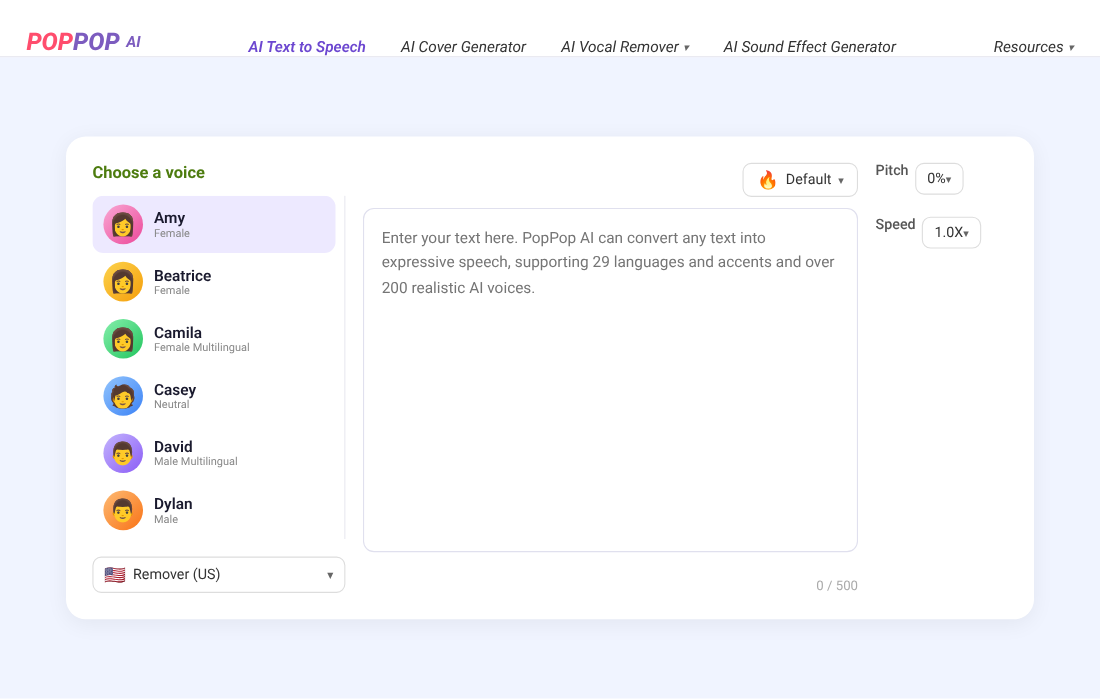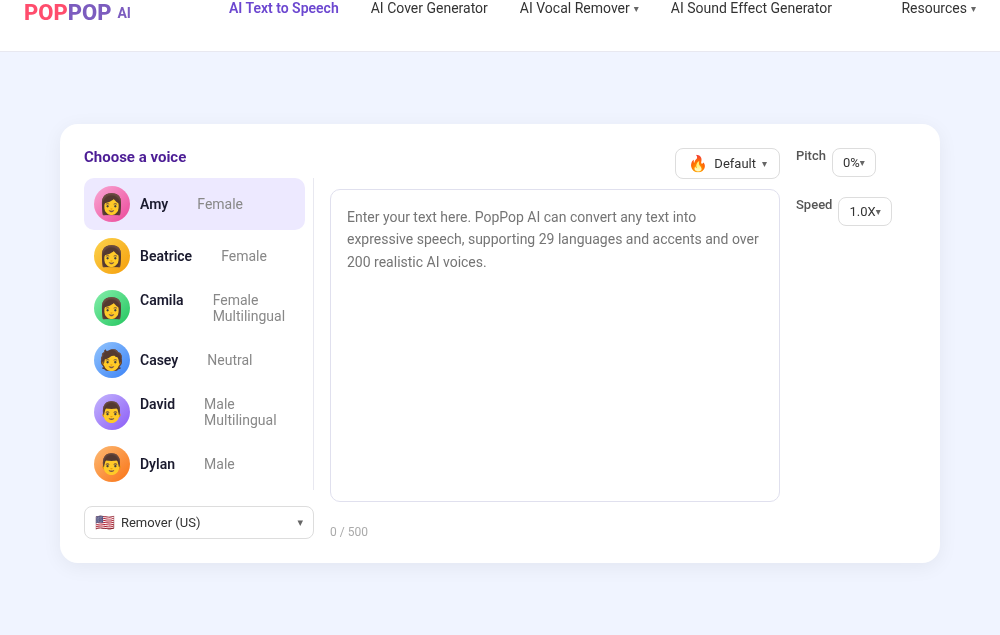--- a/index.html
+++ b/index.html
@@ -10,23 +10,24 @@
       width: 1000px;
       overflow: hidden;
     }
 
     
     .navbar {
       background: #ffffff;
       border-bottom: 1px solid #e8e8f0;
       height: 52px;
       display: flex;
-      align-items: flex-start;
+      align-items: flex-end;
       padding: 0 24px;
       gap: 36px;
+      font-style: italic;
     }
     .logo {
       display: flex;
       align-items: center;
       gap: 0;
       font-weight: 800;
       font-size: 22px;
       margin-right: 20px;
     }
     .logo-pop {
@@ -101,21 +102,21 @@
     
     .voice-panel {
       width: 230px;
       flex-shrink: 0;
       display: flex;
       flex-direction: column;
     }
     .voice-panel-title {
       font-size: 15px;
       font-weight: 700;
-      color: #4c1d95;
+      color: #4d7c0f;
       margin-bottom: 12px;
     }
     .voice-list {
       flex: 1;
       overflow: hidden;
       border-right: 1px solid #e8e8f0;
       padding-right: 8px;
     }
     .voice-item {
       display: flex;
@@ -131,30 +132,29 @@
       width: 36px;
       height: 36px;
       border-radius: 50%;
       overflow: hidden;
       flex-shrink: 0;
       display: flex;
       align-items: center;
       justify-content: center;
       font-size: 20px;
     }
-    .voice-info { display: flex; flex-direction: row; }
+    .voice-info { display: flex; flex-direction: column; }
     .voice-name {
       font-size: 14px;
       font-weight: 600;
       color: #1a1a2e;
     }
     .voice-type {
-      font-size: 14px;
+      font-size: 10px;
       color: #888;
-      margin-left: 29px;
     }
 
     
     .lang-select {
       margin-top: 16px;
       display: flex;
       align-items: center;
       gap: 6px;
       border: 1px solid #ddd;
       border-radius: 8px;
@@ -207,21 +207,21 @@
       font-size: 14px;
       color: #999;
       resize: none;
       font-family: inherit;
       line-height: 1.6;
       min-height: 200px;
       outline: none;
     }
 
     .char-count {
-      text-align: left;
+      text-align: right;
       font-size: 12px;
       color: #aaa;
       margin-top: 23px;
     }
 
     
     .right-panel {
       width: 120px;
       flex-shrink: 0;
       display: flex;

